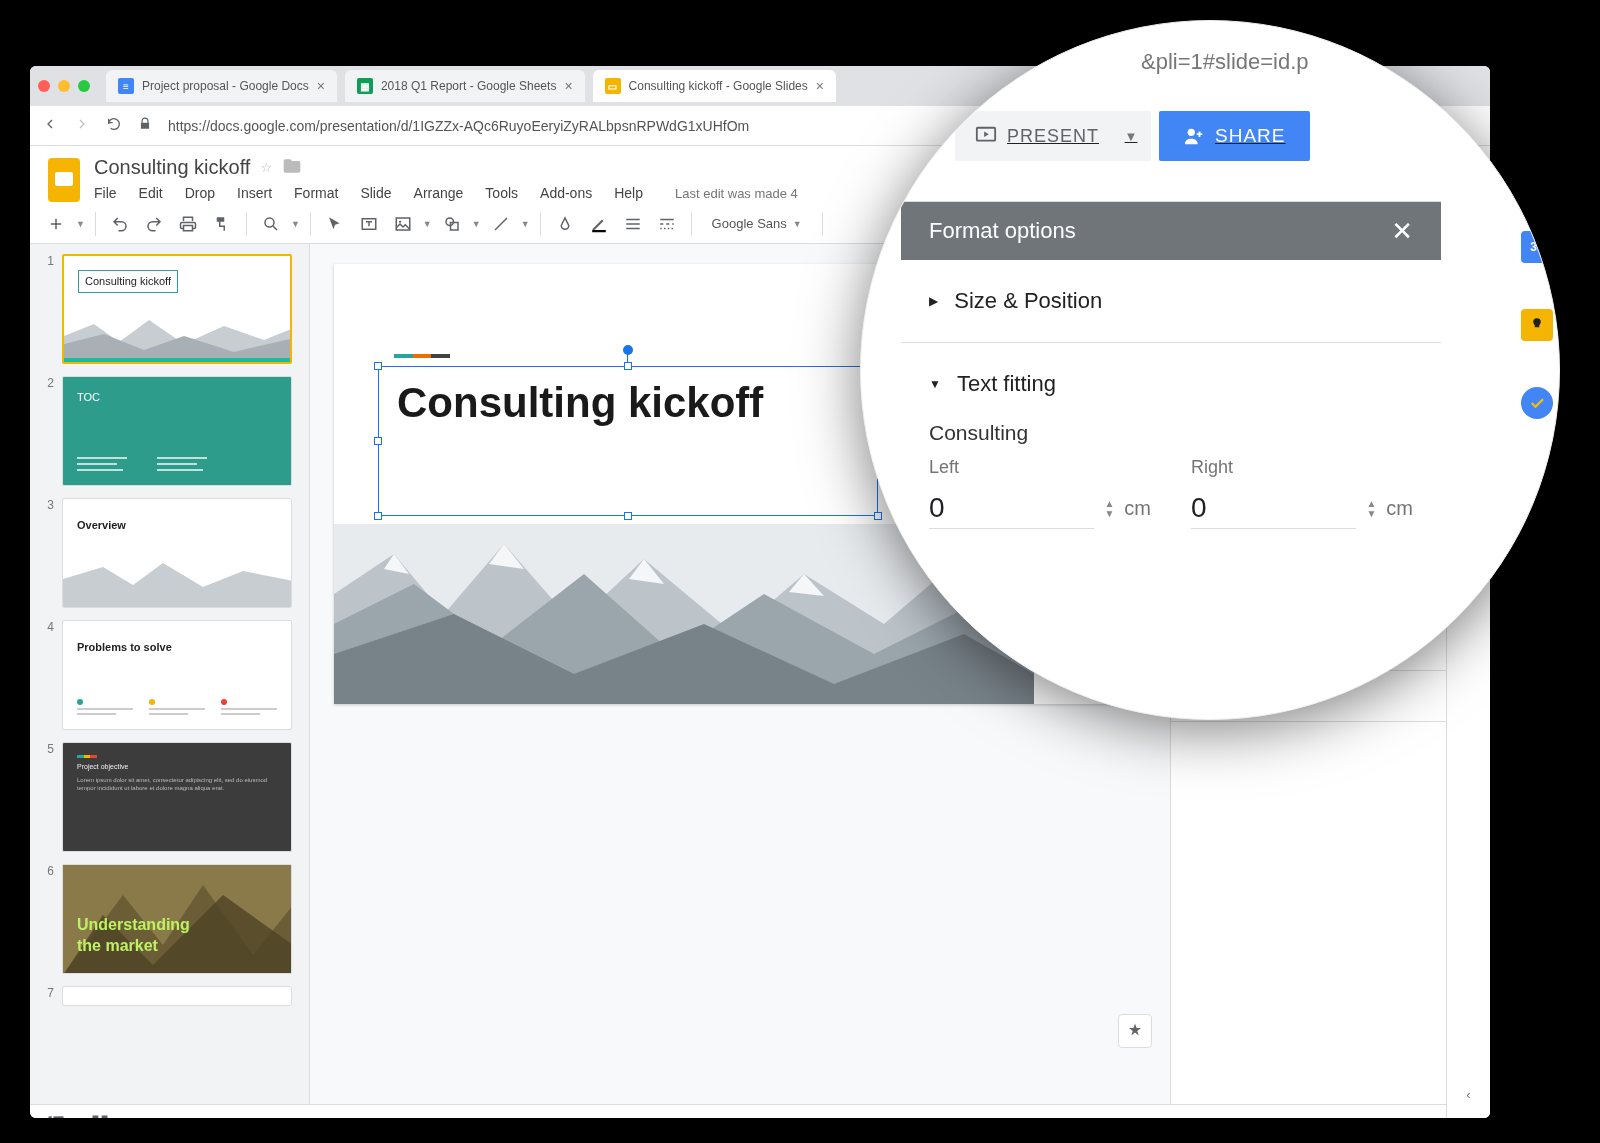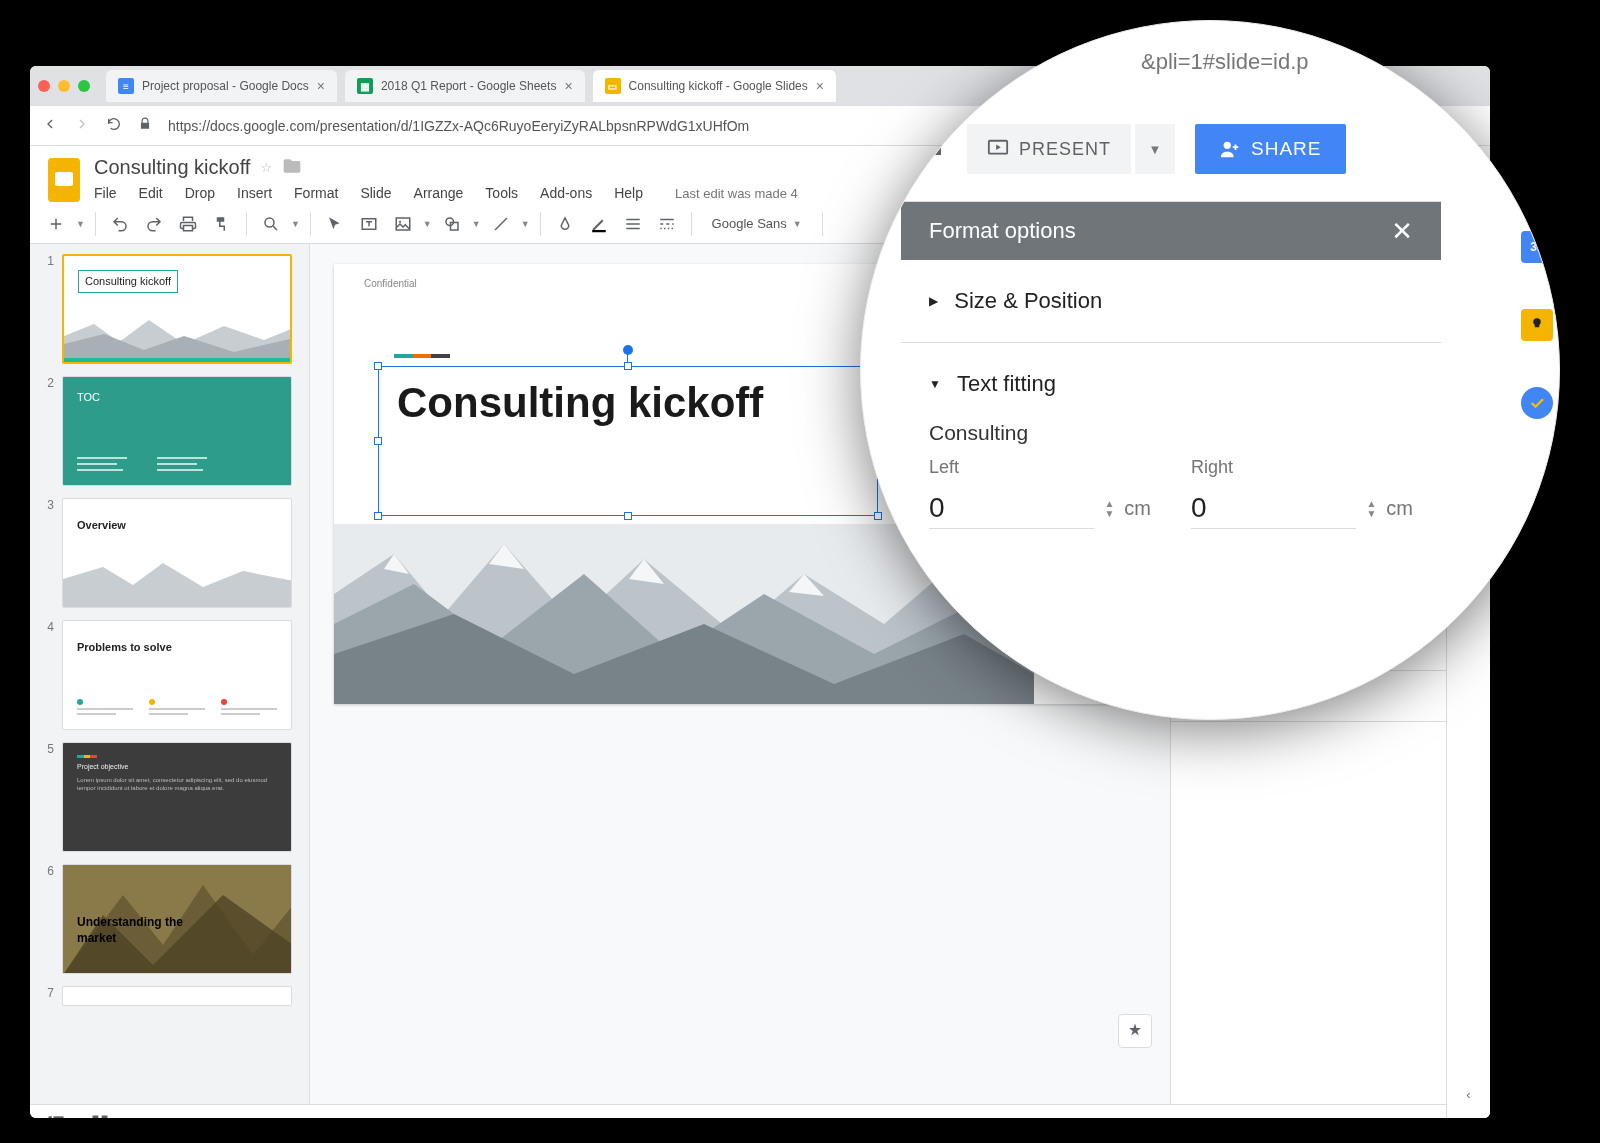--- a/index.html
+++ b/index.html
@@ -128,21 +128,21 @@
   .thumb .tiny-title{position:absolute;top:14px;left:14px;font-size:11px;color:#222;}
   .thumb .tiny-title.box{border:1px solid #26a69a;padding:4px 6px;}
   .thumb .tiny-caption{position:absolute;left:14px;font-size:7px;color:#888;}
   .thumb-mountain{position:absolute;left:0;right:0;bottom:0;height:48px;}
   .thumb.teal{background:var(--teal);}
   .thumb.teal .tiny-title{color:#fff;}
   .thumb.dark{background:#3c3c3c;}
   .thumb.dark .tiny-title{color:#eee;font-size:9px;}
   .thumb.dark .tiny-caption{color:#bbb;font-size:6px;line-height:1.3;}
   .thumb.photo{background:#7a6a3a;}
-  .thumb.photo .tiny-title{color:#000000;font-size:12px;font-weight:bold;}
+  .thumb.photo .tiny-title{color:#bef264;font-size:16px;font-weight:bold;}
   .editor-zone{flex:1;display:flex;flex-direction:column;}
   .canvas-wrap{flex:1;background:#f8f9fa;padding:20px 24px;overflow:hidden;position:relative;}
   .slide{width:100%;height:440px;background:#fff;box-shadow:0 1px 3px rgba(0,0,0,.2);position:relative;overflow:hidden;}
   .slide-head{display:flex;justify-content:space-between;padding:14px 30px;font-size:10px;color:#888;}
   .slide-head .right{color:#666;}
   .accent-bar{position:absolute;top:90px;left:60px;width:56px;height:4px;display:flex;}
   .accent-seg{flex:1;}
   .textbox{
     position:absolute;
     top:102px;
@@ -198,21 +198,21 @@
     border-radius:50%;
     background:#fff;
     overflow:hidden;
     box-shadow:0 10px 60px rgba(0,0,0,.5);
     border:1px solid #eee;
   }
   .lens-inner{position:absolute;inset:0;}
   .lens-url{position:absolute;top:28px;left:280px;font-size:22px;color:#777;}
   .lens-header{
     position:absolute;top:90px;left:0;right:0;height:76px;
-    display:flex;align-items:center;gap:20px;padding:0 50px;
+    display:flex;gap:8px;padding:0 50px;text-decoration:underline;
   }
   .lens-comment{width:36px;height:36px;color:#5f6368;}
   .lens-comment svg{width:36px;height:36px;}
   .lens-present{
     display:flex;align-items:center;gap:10px;
     background:#f1f3f4;height:50px;padding:0 20px;
     font-size:18px;color:#5f6368;font-weight:500;letter-spacing:1px;
   }
   .lens-present-dd{background:#f1f3f4;height:50px;width:40px;display:flex;align-items:center;justify-content:center;margin-left:-16px;color:#777;}
   .lens-share{
@@ -517,24 +517,20 @@
       </div>
       <div class="thumb-row">
         <div class="thumb-num">7</div>
         <div class="thumb" style="height:20px;"></div>
       </div>
     </div>
 
     <div class="editor-zone">
       <div class="canvas-wrap">
         <div class="slide">
-          <div class="slide-head">
-            <span>Confidential</span>
-            <span class="right"><span>Customized for </span><b>Lorem Ipsum LLC</b></span>
-          </div>
           <div class="accent-bar">
             <div class="accent-seg" style="background:#26a69a;"></div>
             <div class="accent-seg" style="background:#ef6c00;"></div>
             <div class="accent-seg" style="background:#424242;"></div>
           </div>
           <div class="textbox">
             <div class="rot-handle"></div>
             <div class="rot-line"></div>
             <div class="handle tl"></div>
             <div class="handle tm"></div>

